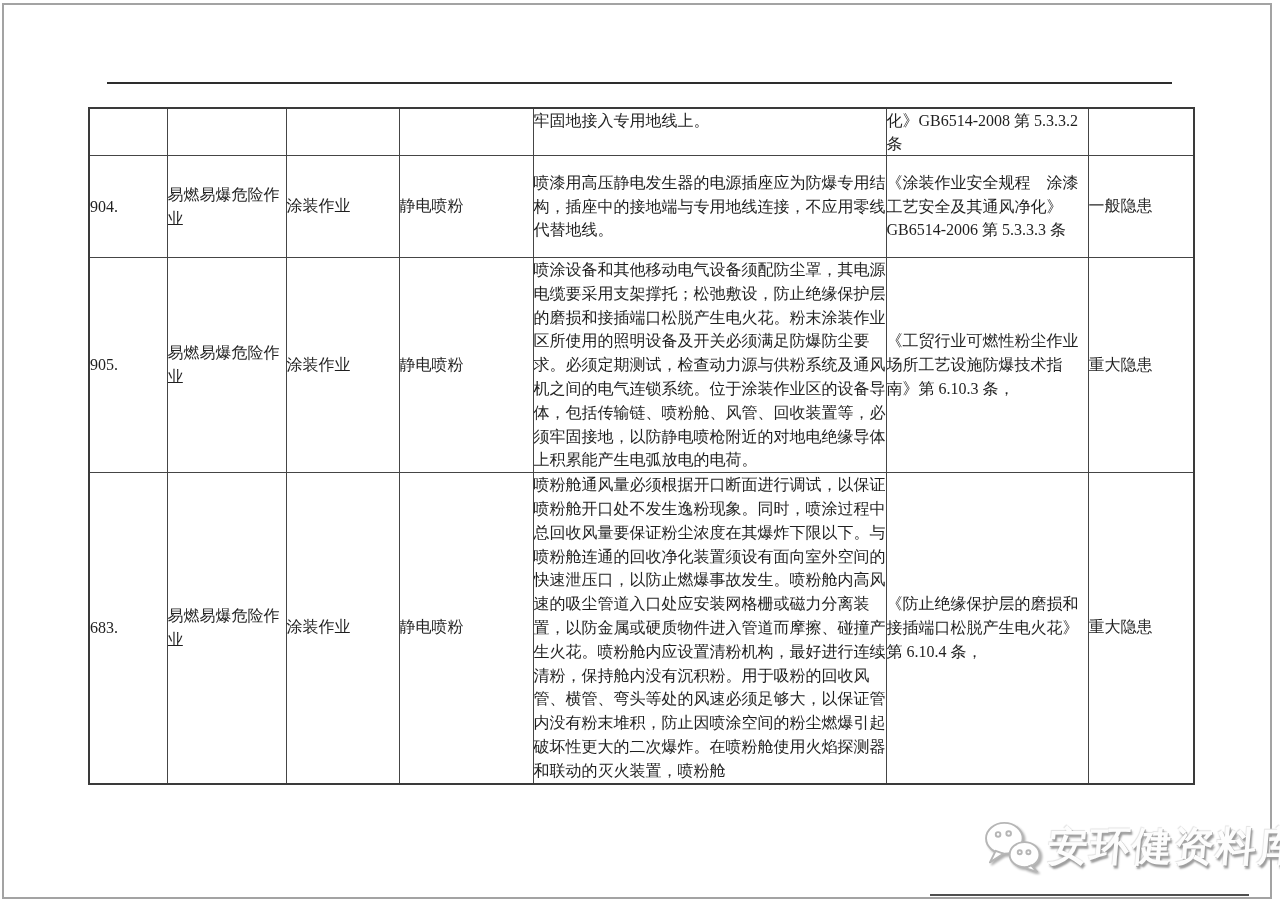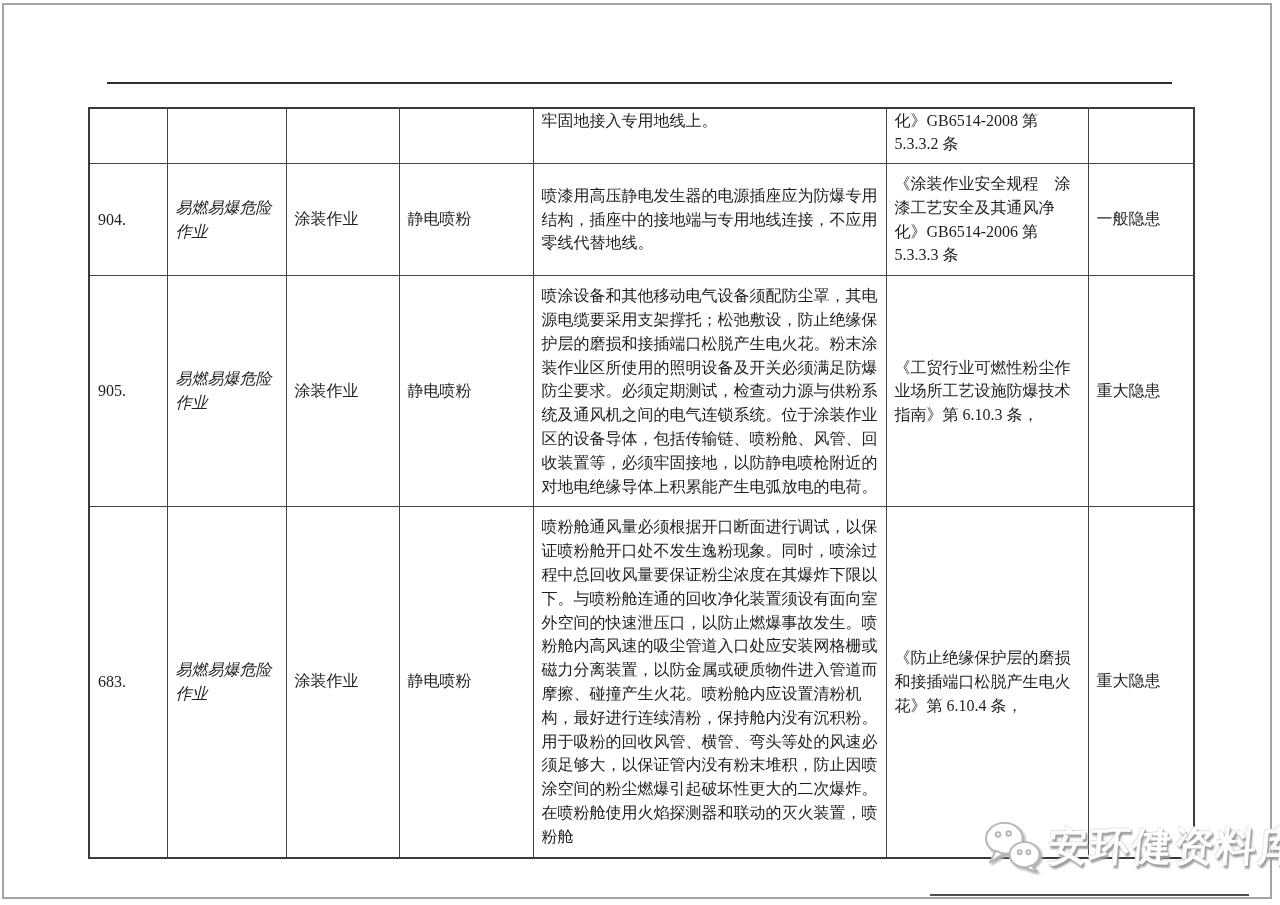--- a/index.html
+++ b/index.html
@@ -18,25 +18,25 @@
   .bottom-rule{
     position:absolute;left:930px;top:894px;width:319px;height:2px;background:#4f4f4f;
   }
   table.hazard{
     position:absolute;left:88px;top:107px;
     border-collapse:collapse;table-layout:fixed;width:1105px;
     font-size:16px;
   }
   table.hazard td{
     border:1px solid #454545;vertical-align:middle;
-    padding:8px;word-break:normal;overflow:hidden;
+    padding:0;word-break:normal;overflow:hidden;
   }
   table.hazard{border:2px solid #3a3a3a;}
   td.c-no{text-align:left;}
-  td.c-cat{padding:0 4px 0 5px;line-height:23.8px;font-style:italic;}
+  td.c-cat{padding:0 4px 0 5px;line-height:23.8px;}
   td.c-op{padding-left:10px;}
   td.c-sub{padding-left:8px;}
   td.c-desc{padding:0 8px 0 7px;line-height:23.8px;text-align:left;}
   td.c-basis{padding:0 17px 0 8px;line-height:23.8px;text-align:left;}
   td.c-level{}
   tr.row-a td{vertical-align:top;line-height:23px;padding-top:0;}
   .watermark{
     position:absolute;left:984px;top:818px;height:56px;
     display:flex;align-items:center;white-space:nowrap;
   }

